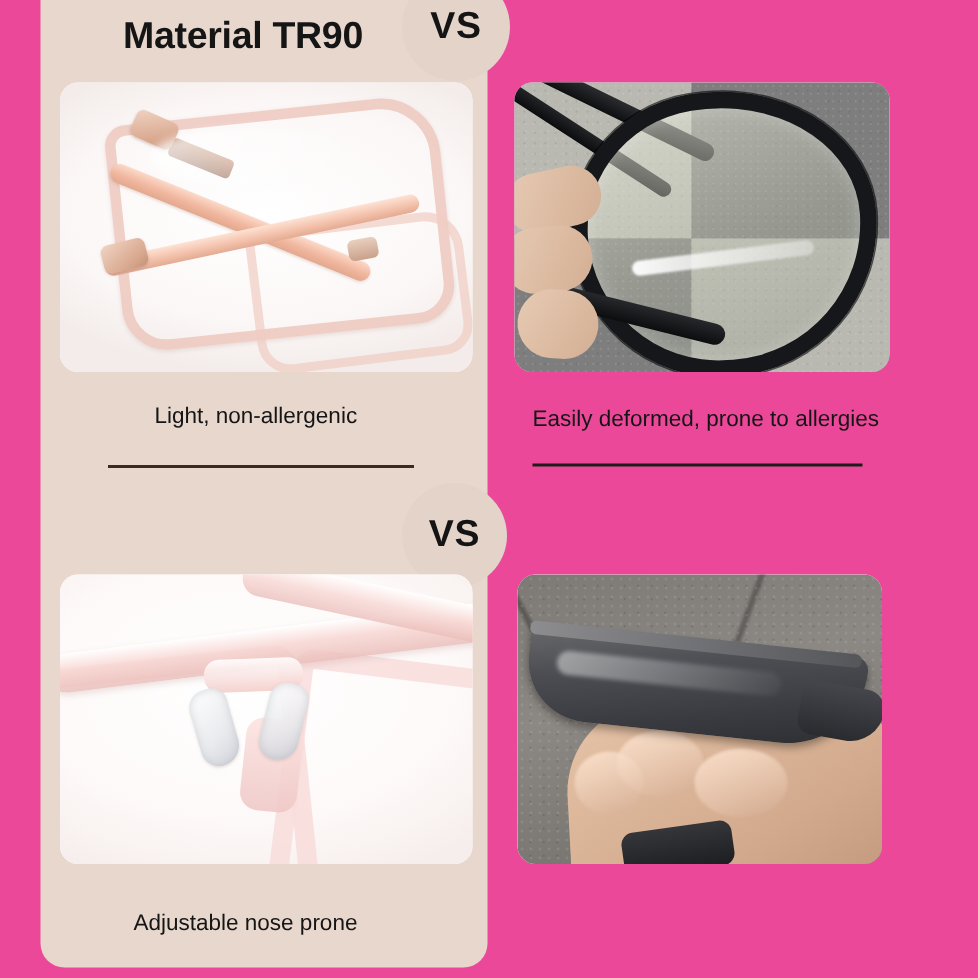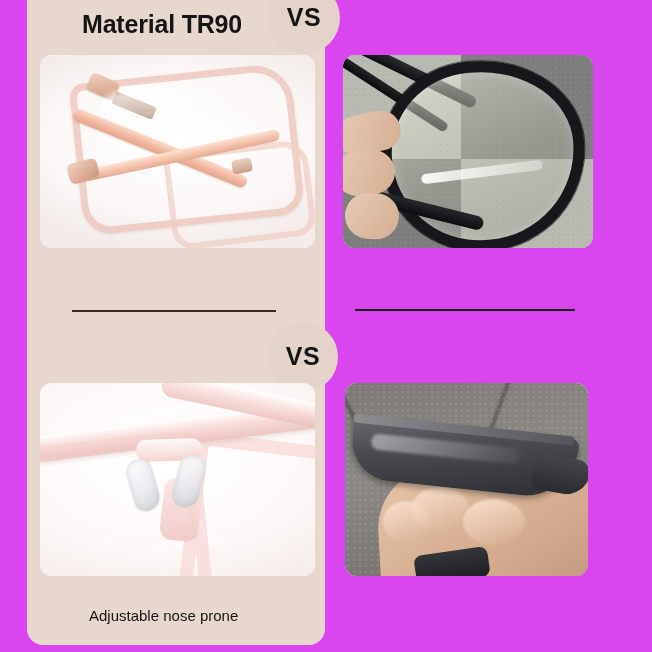--- a/index.html
+++ b/index.html
@@ -14,21 +14,21 @@
     overflow: hidden;
     font-family: "Liberation Sans", sans-serif;
     -webkit-font-smoothing: antialiased;
   }
 
   #stage {
     position: absolute;
     inset: 0;
     width: 652px;
     height: 652px;
-    background: #d946ef;
+    background: #ec4899;
   }
 
   
   .beige-panel {
     position: absolute;
     left: 27px;
     top: 0px;
     width: 298px;
     height: 645px;
     background: #e8d7cd;
@@ -456,22 +456,24 @@
       <div class="tr-temple2"></div>
       <div class="tr-lens"></div>
       <div class="tr-lens-hl"></div>
       <div class="tr-bottomarm"></div>
       <div class="tr-finger tr-f1"></div>
       <div class="tr-finger tr-f2"></div>
       <div class="tr-finger tr-f3"></div>
     </div>
   </div>
 
+  <div class="caption caption-tl">Light, non-allergenic</div>
   <div class="rule rule-left"></div>
 
+  <div class="caption caption-tr">Easily deformed, prone to allergies</div>
   <div class="rule rule-right"></div>
 
   <div class="photo photo-bl">
     <div class="photo-inner">
       <div class="bl-bg"></div>
       <div class="bl-lens-l"></div>
       <div class="bl-lens-r"></div>
       <div class="bl-browbar"></div>
       <div class="bl-browbar2"></div>
       <div class="bl-bridge"></div>

